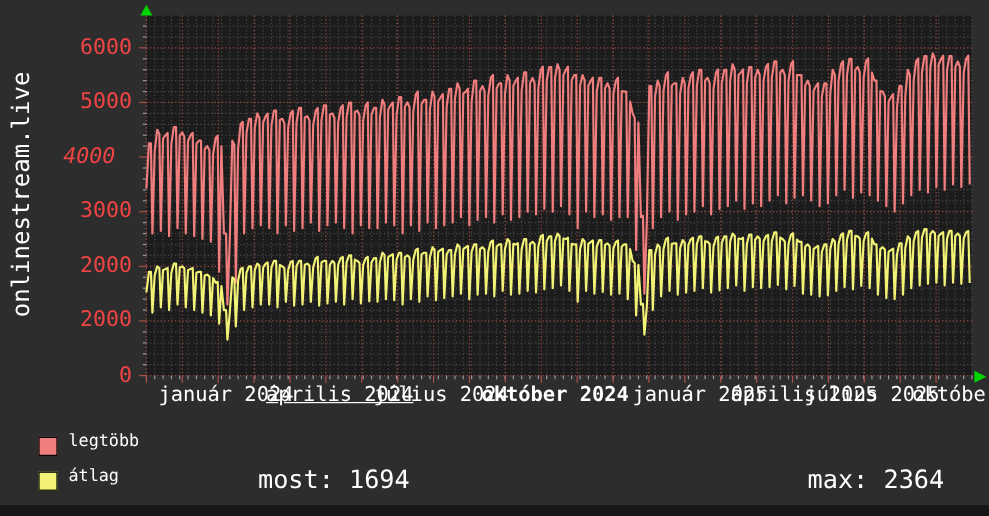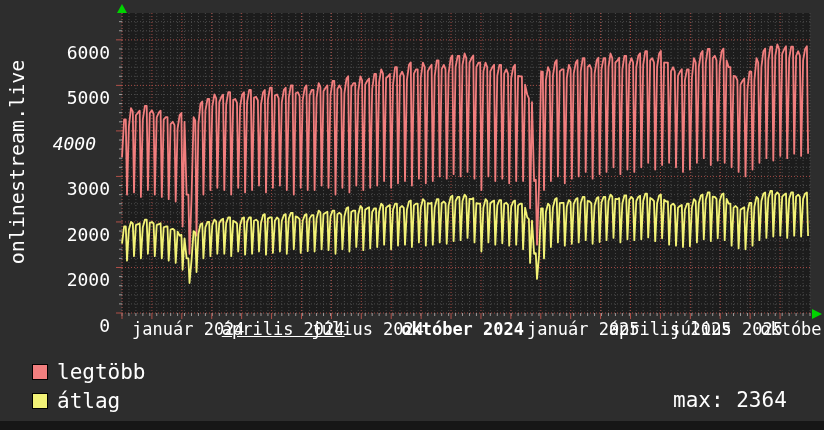--- a/index.html
+++ b/index.html
@@ -1,25 +1,25 @@
 <!DOCTYPE html>
 <html><head>
 <meta charset="utf-8">
 <style>
   html,body{margin:0;padding:0;background:#2d2d2d;}
   #app{position:relative;width:824px;height:430px;background:#2d2d2d;overflow:hidden;
        font-family:"DejaVu Sans Mono","Liberation Mono",monospace;color:#ffffff;}
   #plot{position:absolute;left:0;top:0;}
-  .ylab{position:absolute;width:72px;text-align:right;font-size:18px;line-height:22px;color:#ffffff;white-space:pre;margin-top:13px;}
+  .ylab{position:absolute;width:72px;text-align:right;font-size:18px;line-height:22px;color:#ef4444;white-space:pre;}
   .xlab{position:absolute;top:319px;font-size:17px;line-height:20px;color:#fff;white-space:pre;}
   #vtitle{position:absolute;width:240px;height:24px;left:-103px;top:150px;
           transform:rotate(-90deg);text-align:center;font-size:20px;color:#fff;}
   .legrow{position:absolute;left:32px;height:18px;}
   .swatch{position:absolute;left:0;top:1px;width:16px;height:16px;border:1px solid #000;box-sizing:border-box;}
-  .leglabel{position:absolute;left:25px;top:-3px;font-size:21px;white-space:pre;}
+  .leglabel{position:absolute;left:25px;top:-3px;font-size:14px;white-space:pre;}
   .stat{position:absolute;top:388px;font-size:21px;white-space:pre;}
   #bottomstrip{position:absolute;left:0;top:421px;width:824px;height:9px;background:#161616;}
 </style>
 </head>
 <body>
 
 <div id="app">
   <svg id="plot" width="824" height="430" viewBox="0 0 824 430">
       <rect x="122" y="13" width="688" height="300" fill="#1c1c1c"></rect>
       <line x1="122" y1="303.89529590288316" x2="810" y2="303.89529590288316" stroke="#4a4a4a" stroke-width="1" stroke-dasharray="1,2"></line>
@@ -364,16 +364,17 @@
 
   <div class="legrow" style="top:363px;">
     <span class="swatch" style="background: rgb(241, 126, 126);"></span>
     <span class="leglabel">legtöbb</span>
   </div>
   <div class="legrow" style="top:392px;">
     <span class="swatch" style="background: rgb(242, 242, 118);"></span>
     <span class="leglabel">átlag</span>
   </div>
 
+  <div class="stat" style="left:215px;">most: 1694</div>
   <div class="stat" style="left:673px;">max: 2364</div>
 
   <div id="bottomstrip"></div>
 </div>
 
 </body></html>

